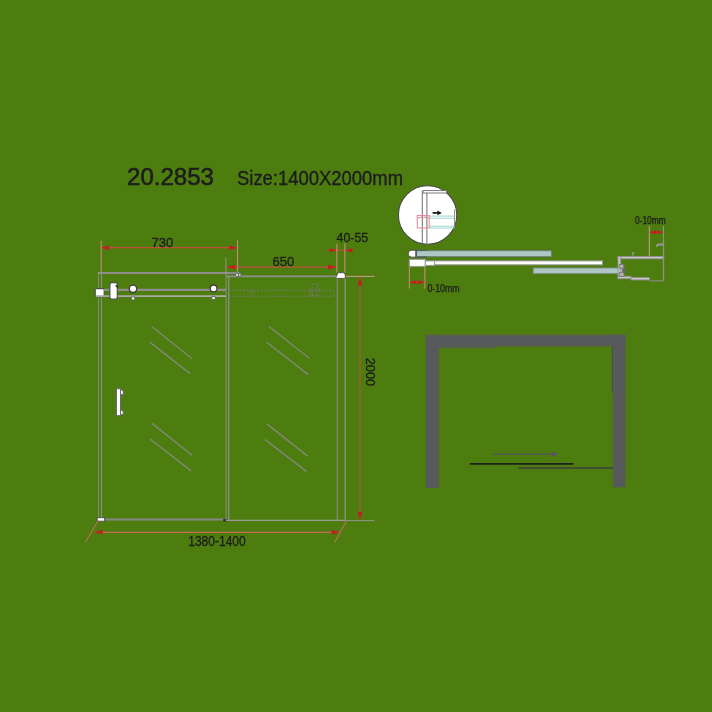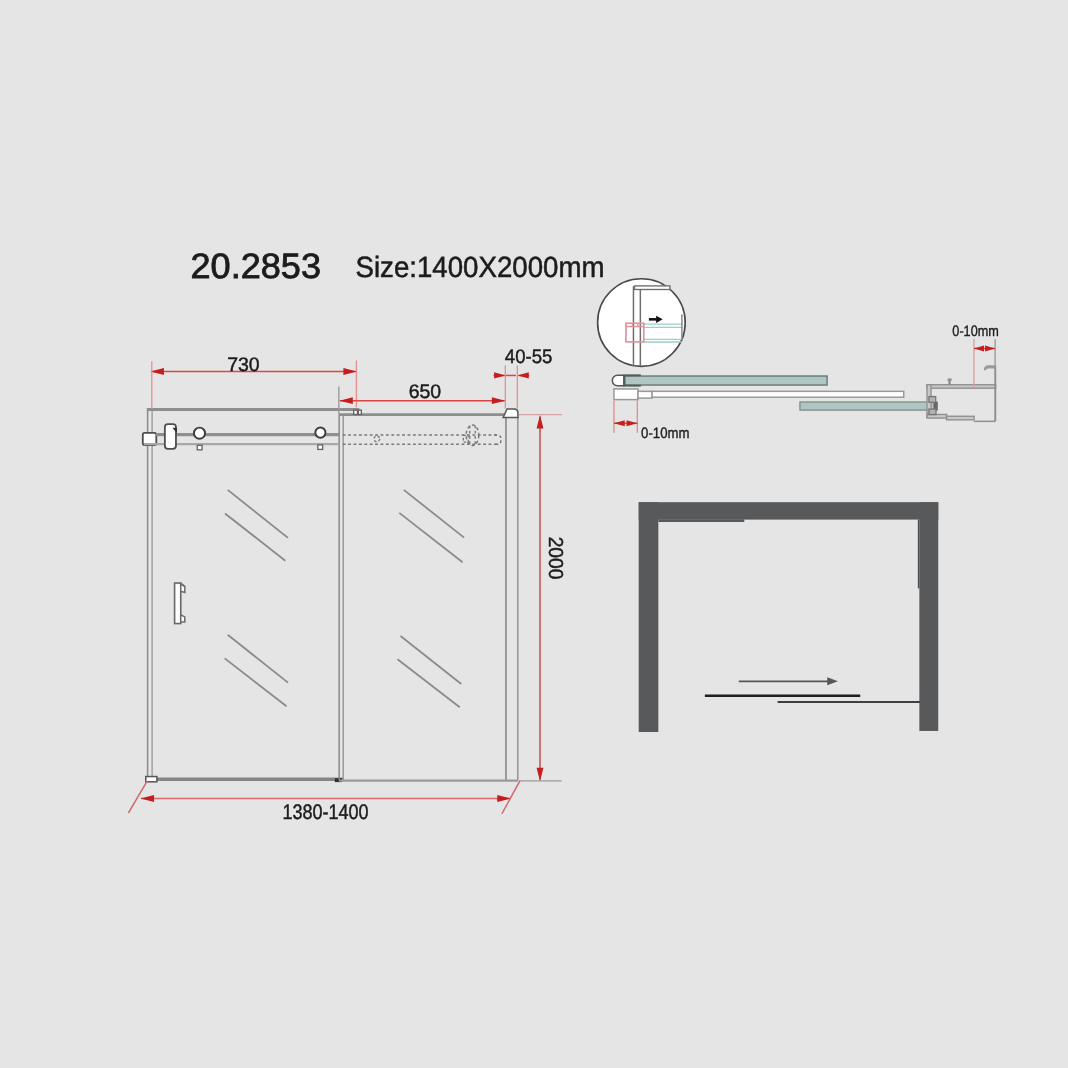--- a/index.html
+++ b/index.html
@@ -1,16 +1,16 @@
 <!DOCTYPE html>
 <html><head>
 <meta charset="utf-8">
 <style>
   html,body{margin:0;padding:0;background:#ffffff;}
-  .page{width:712px;height:712px;position:relative;background:#e5e5e5;overflow:hidden;transform:translateZ(0);}
+  .page{width:712px;height:712px;position:relative;background:#4d7c0f;overflow:hidden;transform:translateZ(0);}
   svg{position:absolute;left:0;top:0;filter:grayscale(0%);}
   text{font-family:"Liberation Sans",sans-serif;fill:#1c1c1c;}
 </style>
 </head>
 <body>
 <div class="page">
 <svg width="712" height="712" viewBox="0 0 712 712">
 
 <text x="127" y="185" font-size="23.5" stroke="#1c1c1c" stroke-width="0.55" textLength="87" lengthAdjust="spacingAndGlyphs">20.2853</text>
 

